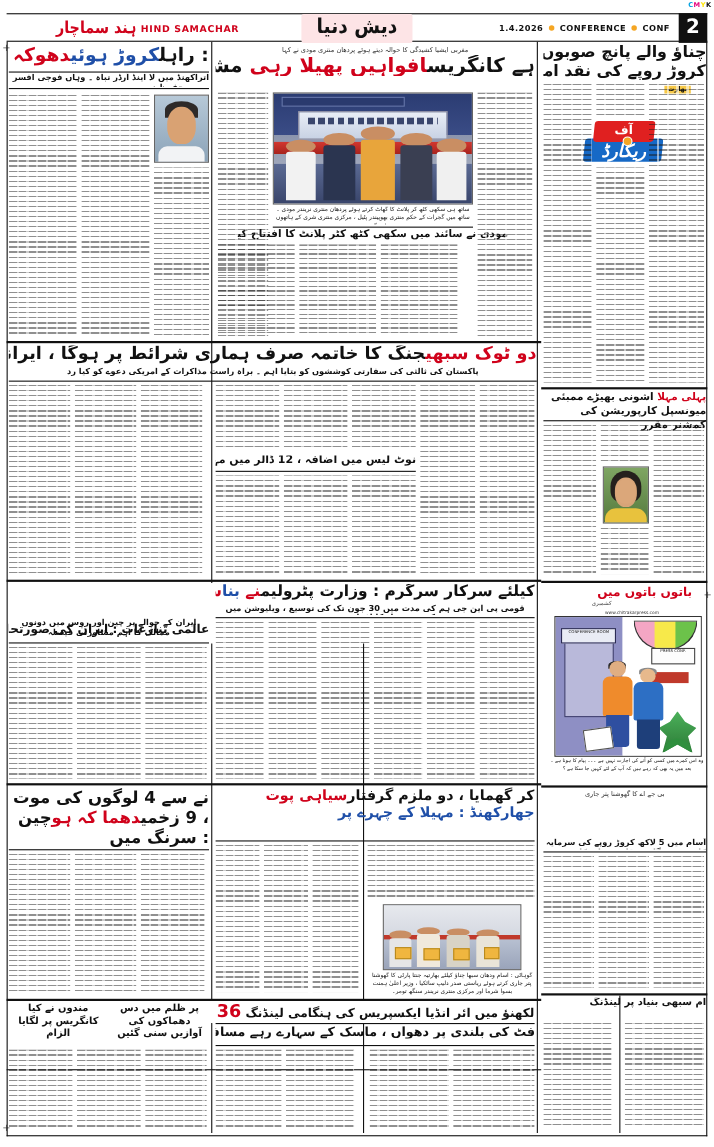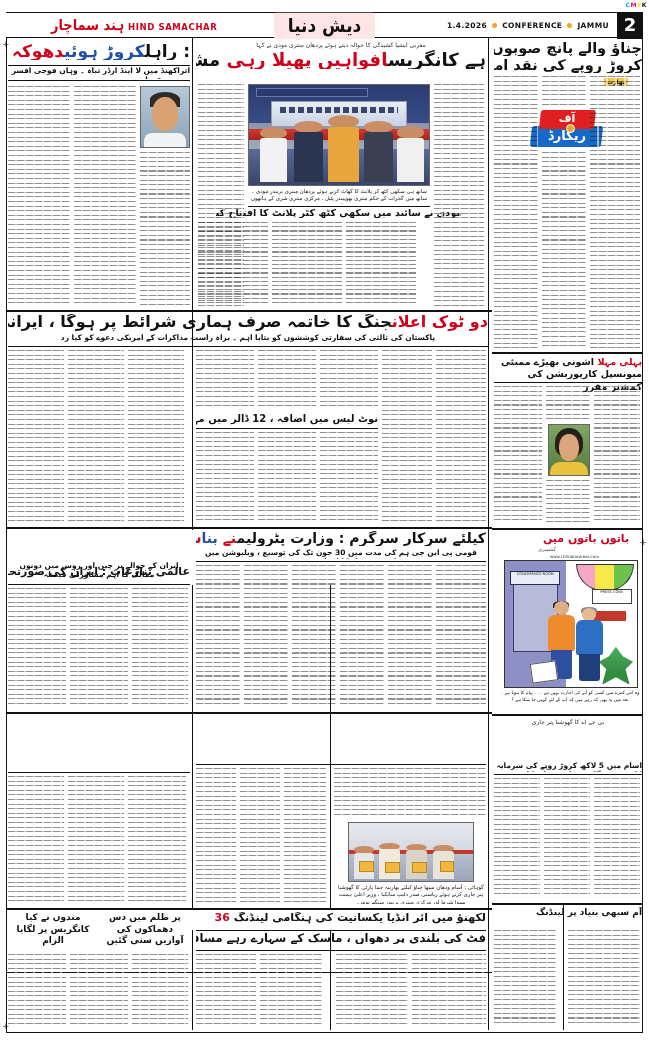--- a/index.html
+++ b/index.html
@@ -251,21 +251,21 @@
   #offrecord .bot {
     position: absolute; left: 2%; top: 40%; width: 96%; height: 52%;
     background: #1669c6; border-radius: 3px;
     transform: skewX(-6deg);
   }
   #offrecord .t1, #offrecord .t2 {
     position: absolute; width: 100%; text-align: center;
     direction: rtl; font-weight: bold; color: #fff;
   }
   #offrecord .t1 { top: 5%; font-size: 11px; }
-  #offrecord .t2 { top: 45%; font-size: 13px; }
+  #offrecord .t2 { top: 45%; font-size: 16px; font-style: italic; }
   #offrecord .ball {
     position: absolute; left: 48%; top: 36%;
     width: 9px; height: 9px; border-radius: 50%;
     background: #f5a623; border: 1px solid #fff;
   }
 
   
   #cartoon-box { position: absolute; }
   #cartoon-title {
     position: absolute; direction: rtl; text-align: center;
@@ -359,21 +359,21 @@
     <div id="hs-urdu">ہند سماچار</div>
     <div id="hs-latin">HIND SAMACHAR</div>
     <div id="desh-dunya">
       <span class="bg">دیش دنیا</span>
     </div>
     <div id="dateline">
       <span>1.4.2026</span>
       <span class="dot"></span>
       <span>CONFERENCE</span>
       <span class="dot"></span>
-      <span>JAMMU</span>
+      <span>CONF</span>
     </div>
     <div id="pagenum">2</div>
   </div>
 
   <div class="vrule" style="left:6px;  top:38px; height:995px;"></div>
   <div class="vrule" style="left:642px;top:38px; height:995px;"></div>
   <div class="hrule" style="left:6px; top:1032px; width:637px;"></div>
 
   <div class="vrule" style="left:192px; top:38px; height:492px;"></div>
   <div class="vrule" style="left:488px; top:38px; height:992px;"></div>
@@ -470,21 +470,21 @@
     <div class="t2">ریکارڈ</div>
     <div class="ball"></div>
   </div>
 
   <div class="lines txtcol" style="left:494px; top:76px; width:44px; height:272px;"></div>
   <div class="lines txtcol" style="left:542px; top:76px; width:44px; height:30px;"></div>
   <div class="lines txtcol" style="left:590px; top:76px; width:50px; height:272px;"></div>
   <div class="lines txtcol" style="left:542px; top:152px; width:44px; height:196px;"></div>
 
   <div class="headline ctr" style="left:8px; top:314px; width:480px; font-size:16px; text-align:center;">
-    <span class="red">دو ٹوک اعلان</span><span>جنگ کا خاتمہ صرف ہماری شرائط پر ہوگا ، ایرانی سرکار کا </span>
+    <span class="red">دو ٹوک سبھی</span><span>جنگ کا خاتمہ صرف ہماری شرائط پر ہوگا ، ایرانی سرکار کا </span>
   </div>
   <div class="subhead ctr" style="left:8px; top:334px; width:480px; height:10px; text-align:center;">پاکستان کی ثالثی کی سفارتی کوششوں کو بتایا اہم ۔ براہ راست مذاکرات کے امریکی دعوے کو کیا رد</div>
   <div class="hrule" style="left:8px; top:346px; width:480px;"></div>
 
   <div class="lines txtcol" style="left:8px;  top:350px; width:56px; height:172px;"></div>
   <div class="lines txtcol" style="left:68px; top:350px; width:56px; height:172px;"></div>
   <div class="lines txtcol" style="left:128px;top:350px; width:56px; height:172px;"></div>
   <div class="lines txtcol" style="left:196px;top:350px; width:58px; height:60px;"></div>
   <div class="lines txtcol" style="left:258px;top:350px; width:58px; height:60px;"></div>
   <div class="lines txtcol" style="left:320px;top:350px; width:58px; height:60px;"></div>
@@ -567,25 +567,31 @@
     <div id="cartoon-cap" style="left:6px; top:158px; width:140px; height:16px;">وہ اس کمرے میں کسی کو آنے کی اجازت نہیں ہے ۔۔۔ پیام کا ہونا ہے ۔ بعد میں یہ بھی کہ رہے ہیں کہ آپ کے لئے کہیں جا سکا ہے ؟</div>
   </div>
 
   <div class="kicker" style="left:494px; top:718px; width:148px; height:9px;">بی جے اے کا گھوشنا پتر جاری</div>
   <div class="subhead" style="left:494px; top:762px; width:148px; height:10px; text-align:right;">آسام میں 5 لاکھ کروڑ روپے کی سرمایہ کاری ۔ روزگار پر قانون بنانے کا وعدہ</div>
   <div class="hrule" style="left:494px; top:774px; width:148px;"></div>
   <div class="lines txtcol" style="left:494px; top:778px; width:46px; height:120px;"></div>
   <div class="lines txtcol" style="left:544px; top:778px; width:46px; height:120px;"></div>
   <div class="lines txtcol" style="left:594px; top:778px; width:46px; height:120px;"></div>
 
+  <div class="headline" style="left:8px; top:716px; width:182px; font-size:15px; text-align:right; white-space:normal; line-height:1.2;">
+    <span>نے سے 4 لوگوں کی موت ، 9 زخمی</span><span class="red">دھما کہ ہو</span><span>چین : سرنگ میں </span>
+  </div>
   <div class="hrule" style="left:8px; top:772px; width:182px;"></div>
   <div class="lines txtcol" style="left:8px;  top:776px; width:56px; height:126px;"></div>
   <div class="lines txtcol" style="left:68px; top:776px; width:56px; height:126px;"></div>
   <div class="lines txtcol" style="left:128px;top:776px; width:58px; height:126px;"></div>
 
+  <div class="headline" style="left:196px; top:716px; width:290px; font-size:13px; text-align:right; white-space:normal; line-height:1.25;">
+    <span>کر گھمایا ، دو ملزم گرفتار</span><span class="red">سیاہی پوت </span><span class="blue">جھارکھنڈ : مہیلا کے چہرے پر </span>
+  </div>
   <div class="hrule" style="left:196px; top:764px; width:290px;"></div>
 
   <div class="lines txtcol" style="left:196px; top:768px; width:40px; height:134px;"></div>
   <div class="lines txtcol" style="left:240px; top:768px; width:40px; height:134px;"></div>
   <div class="lines txtcol" style="left:284px; top:768px; width:42px; height:134px;"></div>
 
   <div class="lines txtcol" style="left:334px; top:768px; width:152px; height:50px;"></div>
   <div class="photo" id="photo2" style="left:348px; top:822px; width:126px; height:60px;">
     <div class="backdrop"></div>
     <div class="redstrip"></div>
@@ -606,22 +612,22 @@
         <div class="body" style="height:79%; background:#e9e4d8;"></div>
     </div>
     <div class="poster" style="left:8%;  bottom:16%; width:12%; height:18%;"></div>
     <div class="poster" style="left:29%; bottom:14%; width:12%; height:18%;"></div>
     <div class="poster" style="left:51%; bottom:14%; width:12%; height:18%;"></div>
     <div class="poster" style="left:73%; bottom:16%; width:12%; height:18%;"></div>
   </div>
   <div class="caption" style="left:336px; top:884px; width:150px; height:20px;">گوہاٹی : آسام ودھان سبھا چناؤ کیلئے بھارتیہ جنتا پارٹی کا گھوشنا پتر جاری کرتے ہوئے ریاستی صدر دلیپ سائکیا ، وزیر اعلیٰ ہمنت بسوا شرما اور مرکزی منتری نریندر سنگھ تومر۔</div>
 
   <div class="headline" style="left:196px; top:912px; width:290px; font-size:11px; text-align:center;">
-    <span>لکھنؤ میں ائر انڈیا یکسانیت کی ہنگامی لینڈنگ</span>
-    <span class="red" style="font-size:11px;margin-left:36px;">36</span>
+    <span>لکھنؤ میں ائر انڈیا ایکسپریس کی ہنگامی لینڈنگ</span>
+    <span class="red" style="font-size:16px;margin-left:36px;">36</span>
   </div>
   <div class="hrule" style="left:196px; top:930px; width:290px;"></div>
 
   <div class="headline" style="left:196px; top:932px; width:290px; font-size:11.5px; text-align:center;">فٹ کی بلندی پر دھواں ، ماسک کے سہارے رہے مسافر</div>
   <div class="hrule" style="left:196px; top:950px; width:290px;"></div>
 
   <div class="lines txtcol" style="left:196px; top:954px; width:60px; height:72px;"></div>
   <div class="lines txtcol" style="left:260px; top:954px; width:62px; height:72px;"></div>
   <div class="lines txtcol" style="left:336px; top:954px; width:72px; height:72px;"></div>
   <div class="lines txtcol" style="left:412px; top:954px; width:74px; height:72px;"></div>

